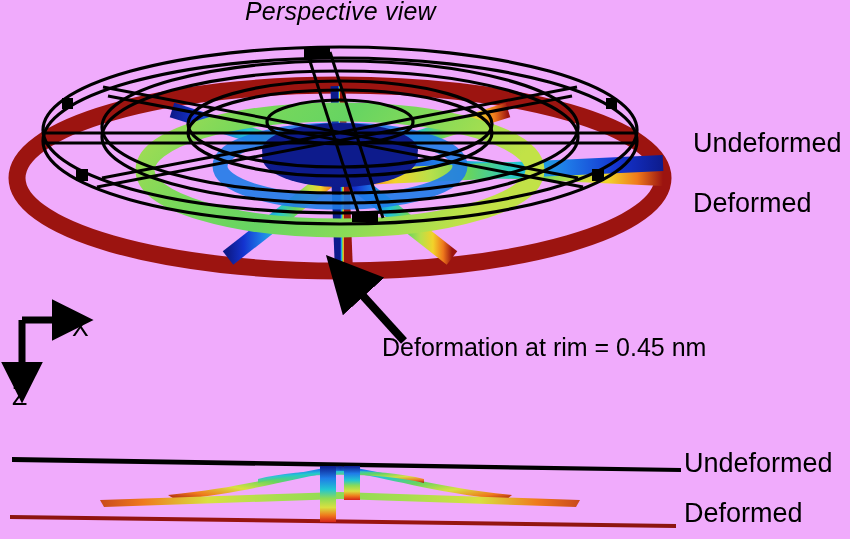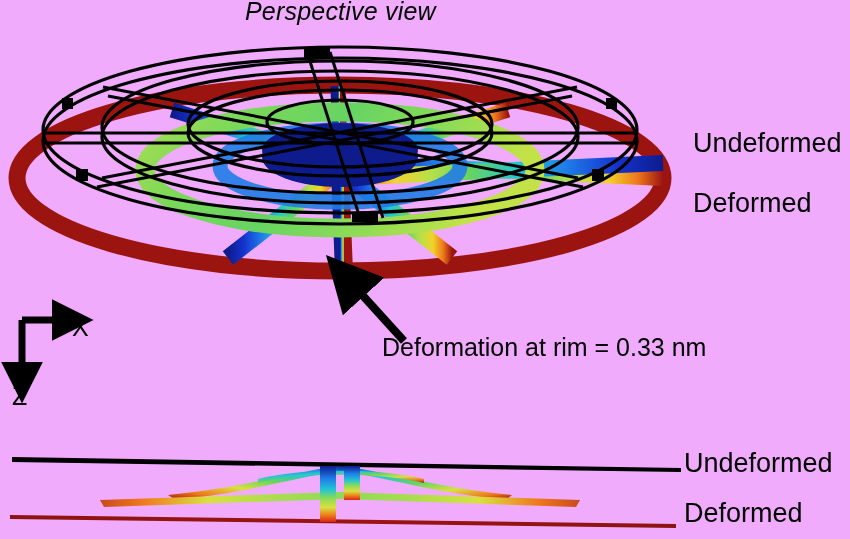--- a/index.html
+++ b/index.html
@@ -262,21 +262,21 @@
       <rect x="344" y="466" width="16" height="34" fill="url(#sideSpokeV)"></rect>
     </g>
   </svg>
 
   <div class="txt view-title" id="t-perspective">Perspective view</div>
 
   <div class="txt side-label" id="t-undef-p">Undeformed</div>
 
   <div class="txt side-label" id="t-def-p">Deformed</div>
 
-  <div class="txt annot" id="t-annot">Deformation at rim = 0.33 nm</div>
+  <div class="txt annot" id="t-annot">Deformation at rim = 0.45 nm</div>
 
   <div class="txt axis-label" id="t-axis-x">X</div>
 
   <div class="txt axis-label" id="t-axis-z">Z</div>
 
 
   <div class="txt side-label" id="t-undef-s">Undeformed</div>
 
   <div class="txt side-label" id="t-def-s">Deformed</div>
 

